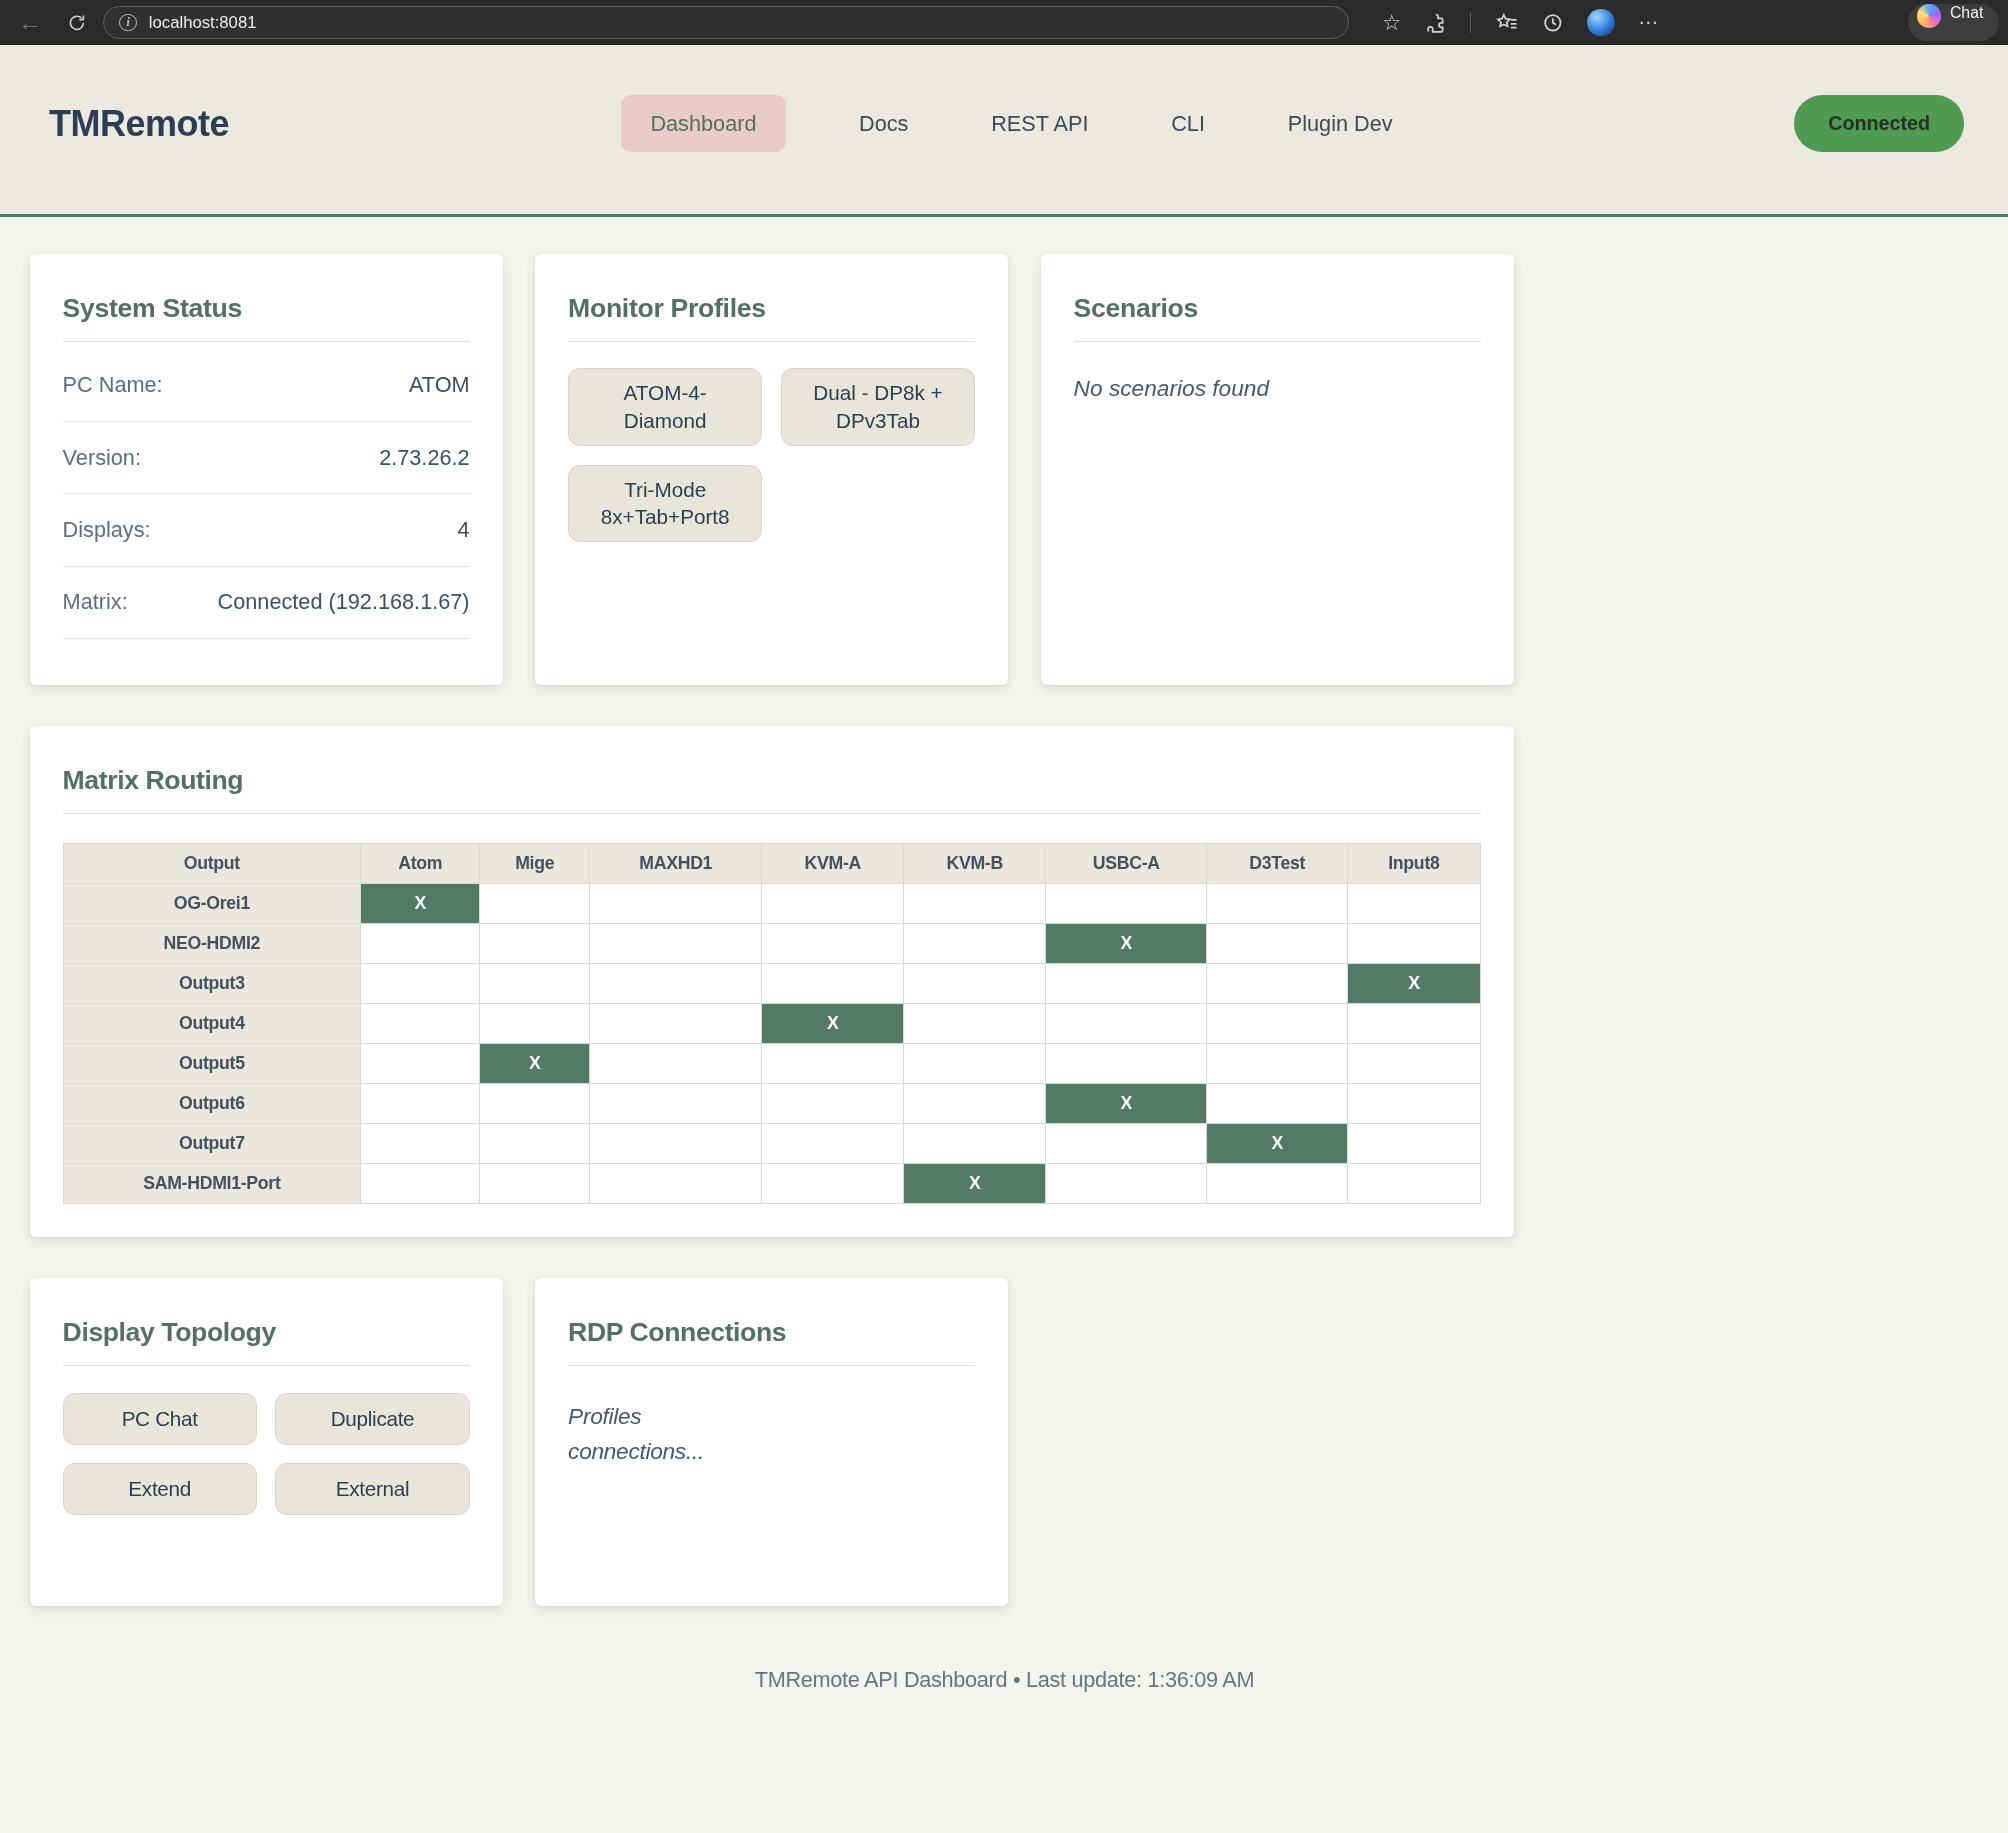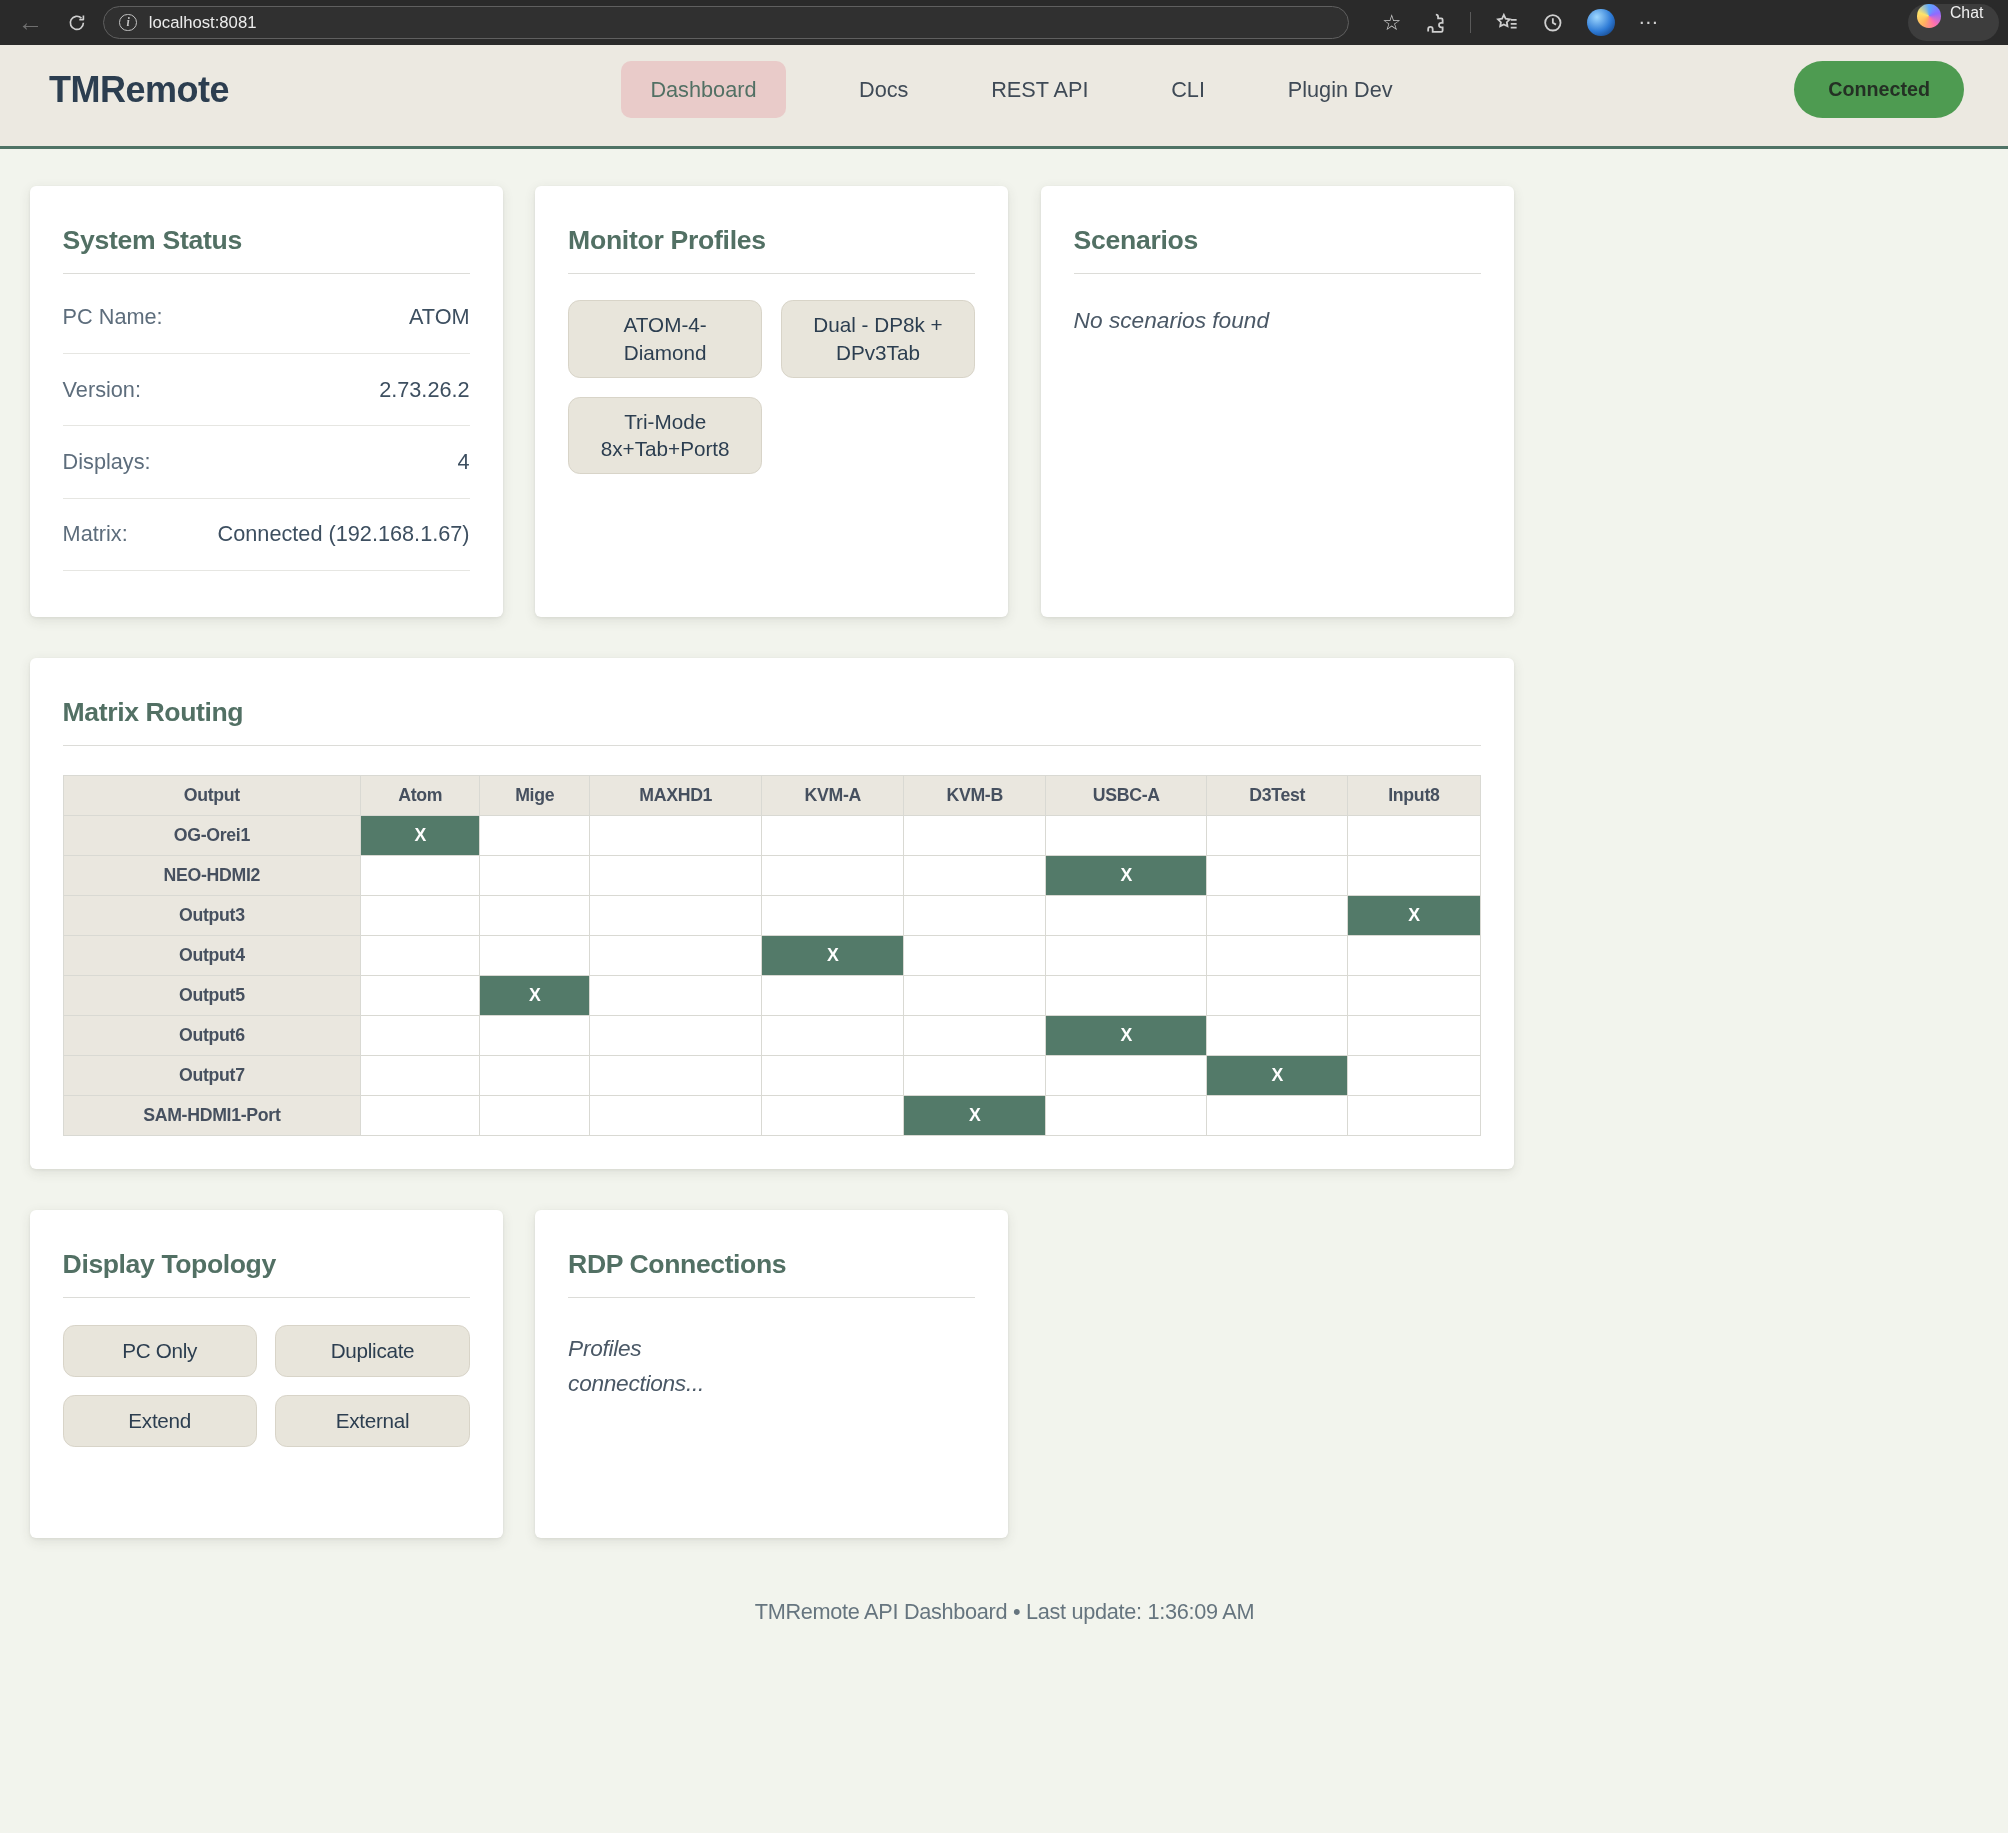--- a/index.html
+++ b/index.html
@@ -43,21 +43,21 @@
     background: #3d3d3d; display: flex; align-items: flex-start; gap: 8.9px;
     padding: 0 15.8px 0 9.9px; color: #f0f0f0; font-size: 15.8px;
   }
   .copilot-glyph {
     width: 23.6px; height: 23.6px; border-radius: 50%;
     background: conic-gradient(#5aa7ff, #8f6bff, #ff6fae, #ffb25e, #ffe46a, #5aa7ff);
   }
 
   
   .app-header {
-    height: 104px; background: #ece9e1;
+    height: 172px; background: #ece9e1;
     border-bottom: 3.9px solid #4f7365;
     display: flex; align-items: center;
     padding: 0 45px 12px 49px;
   }
   .brand { font-size: 36px; font-weight: bold; color: #2c3e50; letter-spacing: -0.5px; }
   .main-nav { display: flex; align-items: center; gap: 63px; margin: 0 auto; }
   .nav-item { font-size: 21.7px; color: #3f4a56; padding: 15.8px 9.9px; cursor: pointer; }
   .nav-item.active {
     background: #e9cbc9; color: #527064; border-radius: 9.9px; padding: 15.8px 29.6px;
   }
@@ -338,21 +338,21 @@
             <td></td>
             <td></td>
           </tr>
         </tbody>
     </table>
   </div>
 
   <div class="card bottom">
     <div class="card-title cond">Display Topology</div>
     <div class="btn-grid" id="topology-buttons">
-        <button class="topo-btn">PC Only</button>
+        <button class="topo-btn">PC Chat</button>
         <button class="topo-btn">Duplicate</button>
         <button class="topo-btn">Extend</button>
         <button class="topo-btn">External</button>
       </div>
   </div>
 
   <div class="card bottom">
     <div class="card-title cond">RDP Connections</div>
     <div class="empty-italic loading-text">Profiles connections...</div>
   </div>

